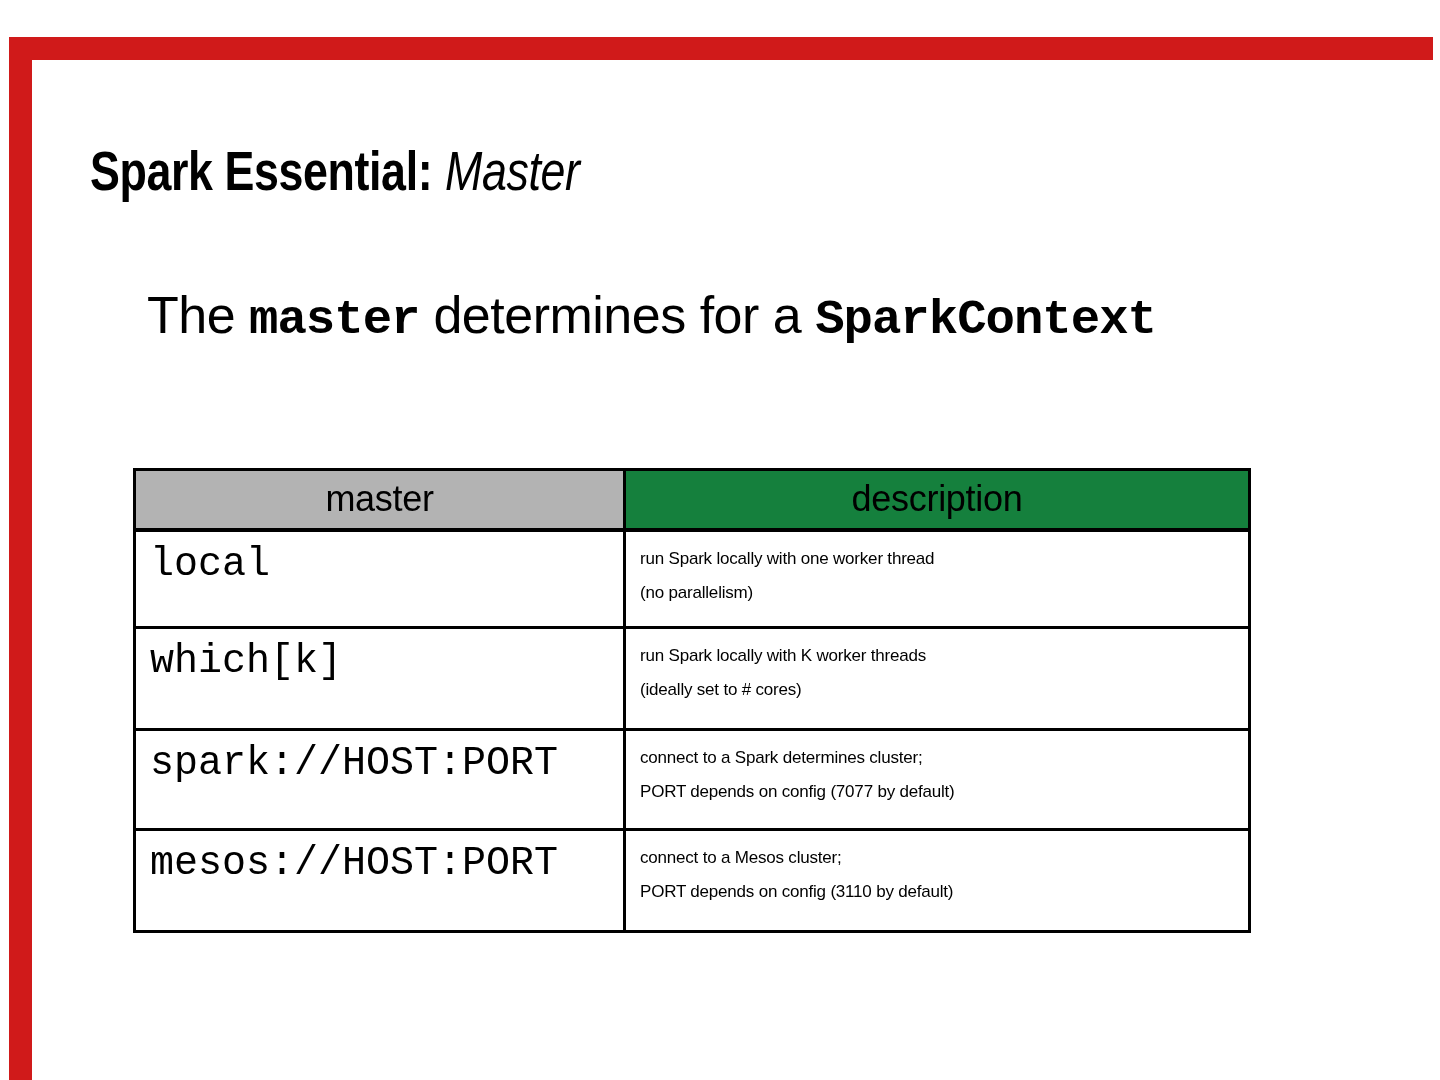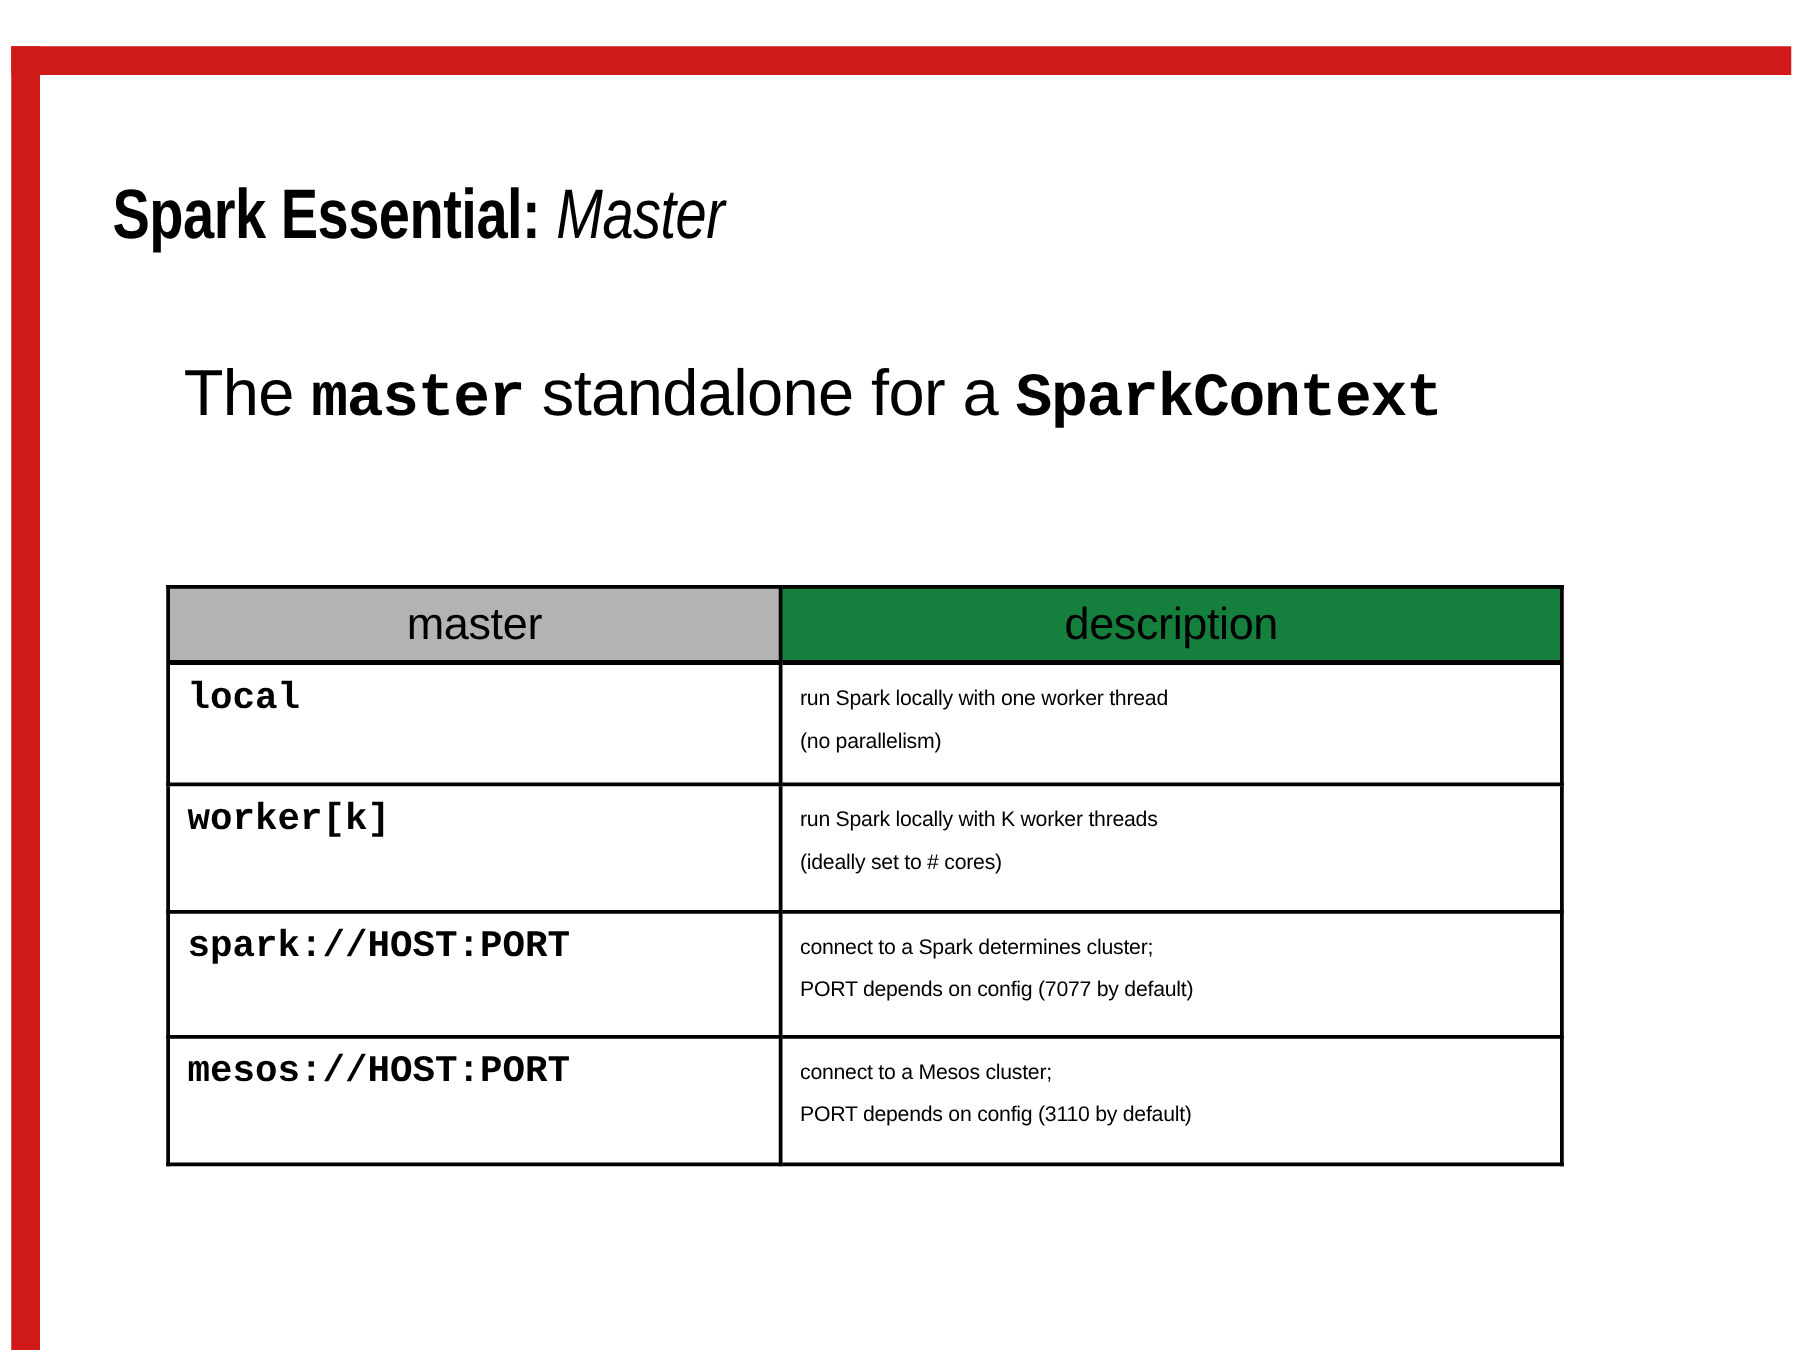--- a/index.html
+++ b/index.html
@@ -57,42 +57,42 @@
     border: 3px solid #000;
     vertical-align: top;
     padding: 10px 14px 0 14px;
   }
   .master-table tr.r1 td { height: 98px; }
   .master-table tr.r2 td { height: 102px; }
   .master-table tr.r3 td { height: 100px; }
   .master-table tr.r4 td { height: 102px; }
   .code-cell {
     font-family: "Liberation Mono", monospace;
-    font-weight: 700; font-size: 30px;
+    font-weight: 400; font-size: 40px;
     white-space: nowrap;
   }
   .desc-line {
     font-size: 17px; line-height: 34px; letter-spacing: -0.2px;
     white-space: nowrap;
   }
 </style>
 </head>
 <body>
 
 <div class="stage">
 
   <div class="accent-top" style="background: rgb(208, 26, 26);"></div>
   <div class="accent-left" style="background: rgb(208, 26, 26);"></div>
 
   <h1 class="slide-title">
     <span>Spark Essential:</span><span class="title-em">Master</span>
   </h1>
 
   <div class="body-text">
-    <div><span>The </span><span class="code-inline">master</span><span> standalone for a </span><span class="code-inline">SparkContext</span></div>
+    <div><span>The </span><span class="code-inline">master</span><span> determines for a </span><span class="code-inline">SparkContext</span></div>
   </div>
 
   <table class="master-table">
     <colgroup>
         <col class="c1">
         <col class="c2">
       </colgroup>
     <thead>
       <tr>
         <th style="background: rgb(179, 179, 179);">master</th>
@@ -101,21 +101,21 @@
     </thead>
     <tbody>
       <tr class="r1">
         <td class="code-cell">local</td>
         <td>
           <div class="desc-line">run Spark locally with one worker thread</div>
           <div class="desc-line">(no parallelism)</div>
         </td>
       </tr>
       <tr class="r2">
-        <td class="code-cell">worker[k]</td>
+        <td class="code-cell">which[k]</td>
         <td>
           <div class="desc-line">run Spark locally with K worker threads</div>
           <div class="desc-line">(ideally set to # cores)</div>
         </td>
       </tr>
       <tr class="r3">
         <td class="code-cell">spark://HOST:PORT</td>
         <td>
           <div class="desc-line">connect to a Spark determines cluster;</div>
           <div class="desc-line">PORT depends on config (7077 by default)</div>

